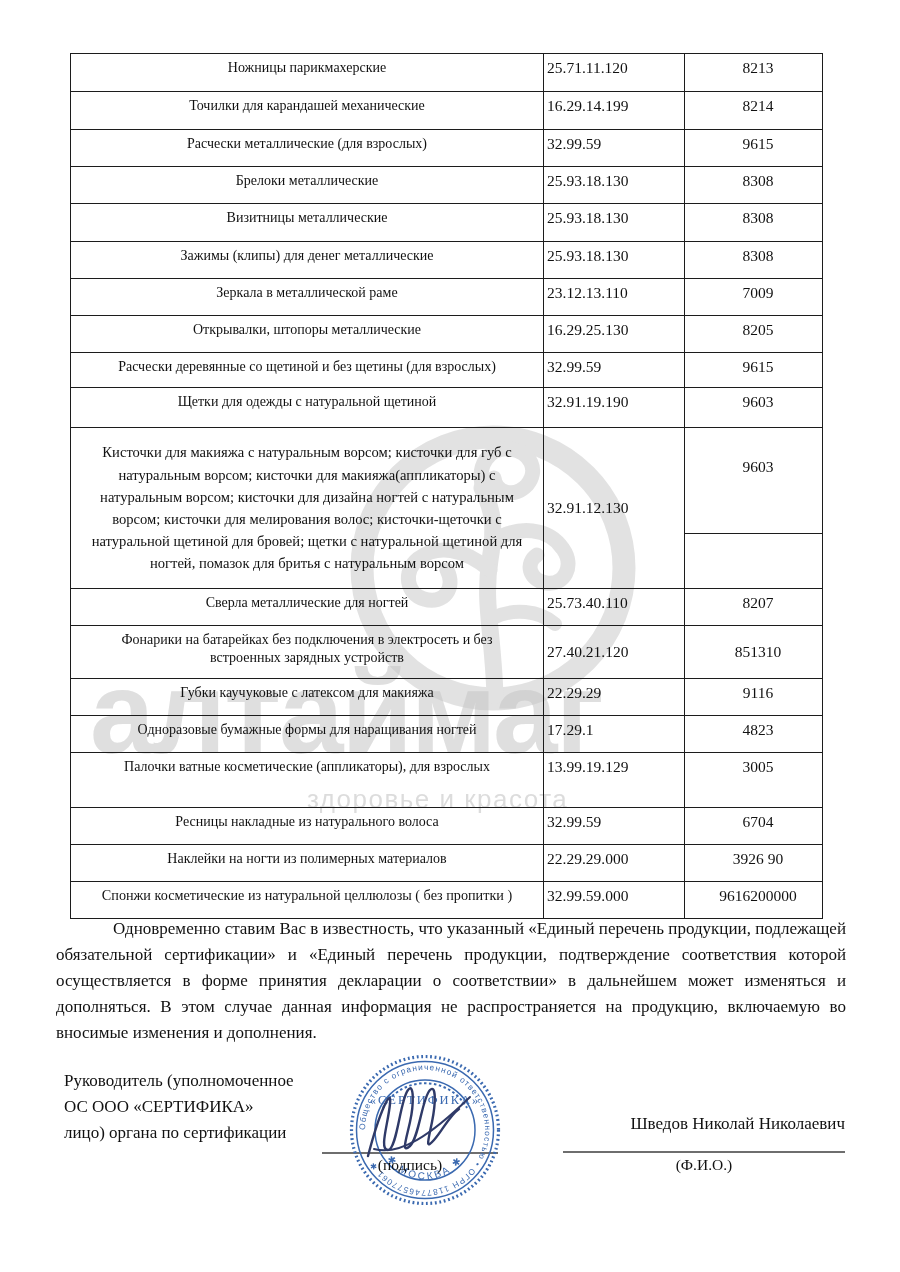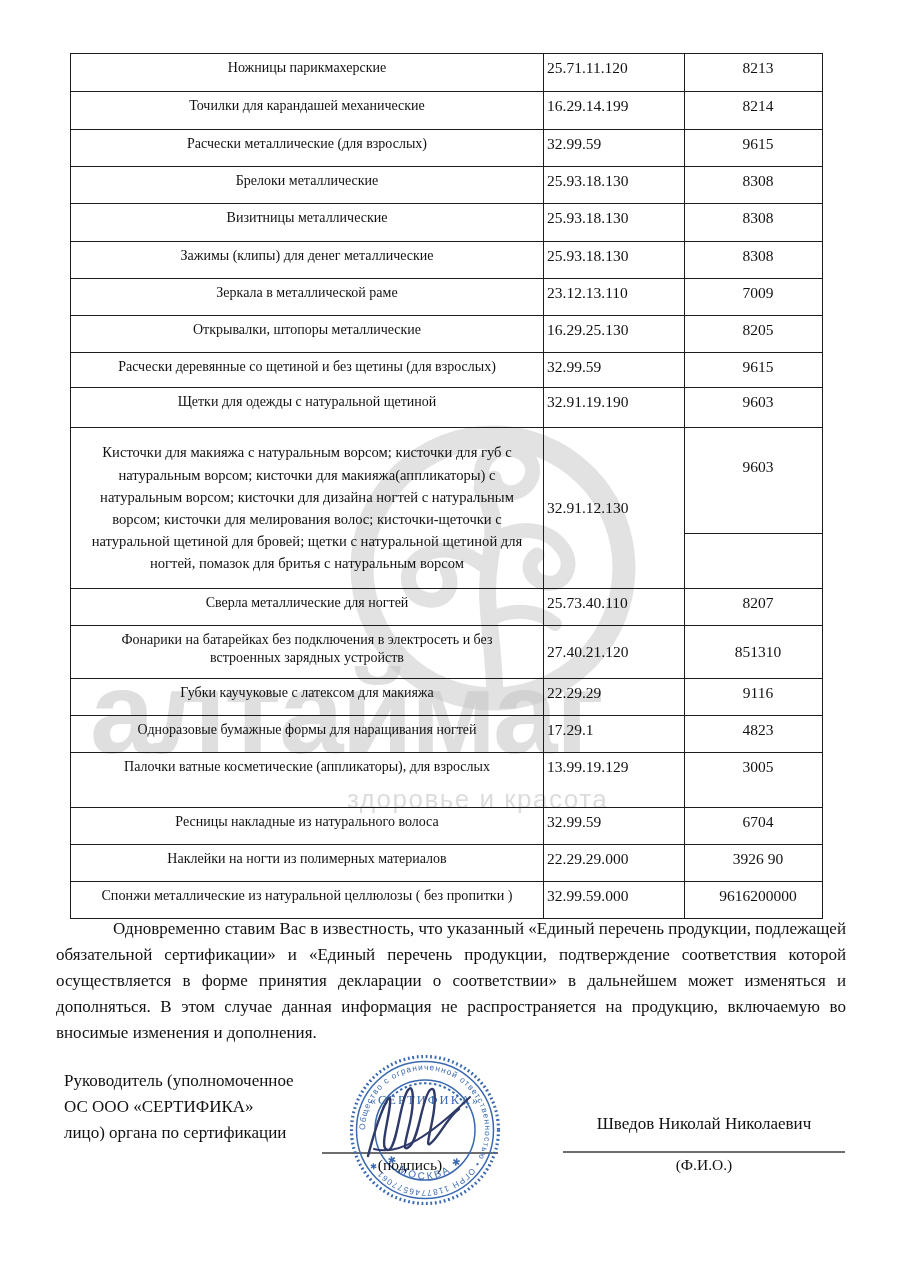--- a/index.html
+++ b/index.html
@@ -7,21 +7,21 @@
   .page{position:relative;width:900px;height:1272px;background:#fff;overflow:hidden;}
 
   
   .watermark{position:absolute;inset:0;z-index:1;pointer-events:none;}
   .wm-logo{position:absolute;left:343px;top:418px;opacity:.5;}
   .wm-logo .st{fill:none;stroke:var(--wm-grey,#c6c6c6);stroke-linecap:round;}
   .wm-brand{position:absolute;left:90px;top:655px;font-family:"Liberation Sans",sans-serif;
             font-weight:bold;font-size:116px;letter-spacing:-2px;color:var(--wm-grey,#c6c6c6);
             opacity:.55;line-height:1;}
   .wm-tagline{position:absolute;left:307px;top:784px;font-family:"Liberation Sans",sans-serif;
-            font-size:26px;letter-spacing:1.5px;color:var(--wm-grey,#c6c6c6);opacity:.6;margin-left:40px;}
+            font-size:26px;letter-spacing:1.5px;color:var(--wm-grey,#c6c6c6);opacity:.6;}
 
   
   .content{position:relative;z-index:2;}
 
   
   table.products{position:absolute;left:70px;top:53px;width:752px;border-collapse:collapse;
             table-layout:fixed;background:transparent;}
   table.products td{border:1.6px solid #1c1c1c;overflow:hidden;}
   .c-prod{text-align:center;font-size:14px;line-height:1.25;padding:5px 14px 3px;vertical-align:top;}
   .c-code{font-size:15.5px;text-align:left;padding:5px 2px 2px 3px;vertical-align:top;}
@@ -35,21 +35,21 @@
             line-height:1.53;text-align:justify;text-indent:57px;}
 
   
   .sig-left{position:absolute;left:64px;top:1068px;font-size:17px;line-height:1.52;}
   .sig-line{position:absolute;border-top:2px solid #6e6e6e;height:0;}
   .line-sign{left:322px;top:1152px;width:176px;}
   .line-fio{left:563px;top:1151px;width:282px;}
   .sig-caption{position:absolute;font-size:15.5px;text-align:center;z-index:4;}
   .cap-sign{left:322px;top:1156px;width:176px;}
   .cap-fio{left:563px;top:1156px;width:282px;}
-  .sig-name{position:absolute;left:563px;top:1114px;width:282px;text-align:center;font-size:17px;}
+  .sig-name{position:absolute;left:563px;top:1114px;width:282px;text-align:right;font-size:17px;}
 
   
   .stamp{position:absolute;left:330px;top:1038px;z-index:3;}
   .stamp-ring{stroke:var(--stamp-blue,#3a69b0);fill:none;}
   .stamp-text{fill:var(--stamp-blue,#3a69b0);}
   .ink{stroke:var(--ink-navy,#2f3a68);fill:none;stroke-linecap:round;}
 </style>
 </head>
 <body>
 
@@ -164,21 +164,21 @@
             <td class="c-prod">Ресницы накладные из натурального волоса</td>
             <td class="c-code">32.99.59</td>
             <td class="c-tn">6704</td>
           </tr>
           <tr style="height: 37px;">
             <td class="c-prod">Наклейки на ногти из полимерных материалов</td>
             <td class="c-code">22.29.29.000</td>
             <td class="c-tn">3926 90</td>
           </tr>
           <tr style="height: 37px;">
-            <td class="c-prod" style="font-size: 14.2px;">Спонжи металлические из натуральной целлюлозы ( без пропитки )</td>
+            <td class="c-prod" style="font-size: 14.2px;">Спонжи косметические из натуральной целлюлозы ( без пропитки )</td>
             <td class="c-code">32.99.59.000</td>
             <td class="c-tn">9616200000</td>
           </tr>
         </tbody>
     </table>
 
     <div class="letter-paragraph">Одновременно ставим Вас в известность, что указанный «Единый перечень продукции, подлежащей обязательной сертификации» и «Единый перечень продукции, подтверждение соответствия которой осуществляется в форме принятия декларации о соответствии» в дальнейшем может изменяться и дополняться. В этом случае данная информация не распространяется на продукцию, включаемую во вносимые изменения и дополнения.</div>
 
     <div class="sig-left">
       <div>Руководитель (уполномоченное</div>

